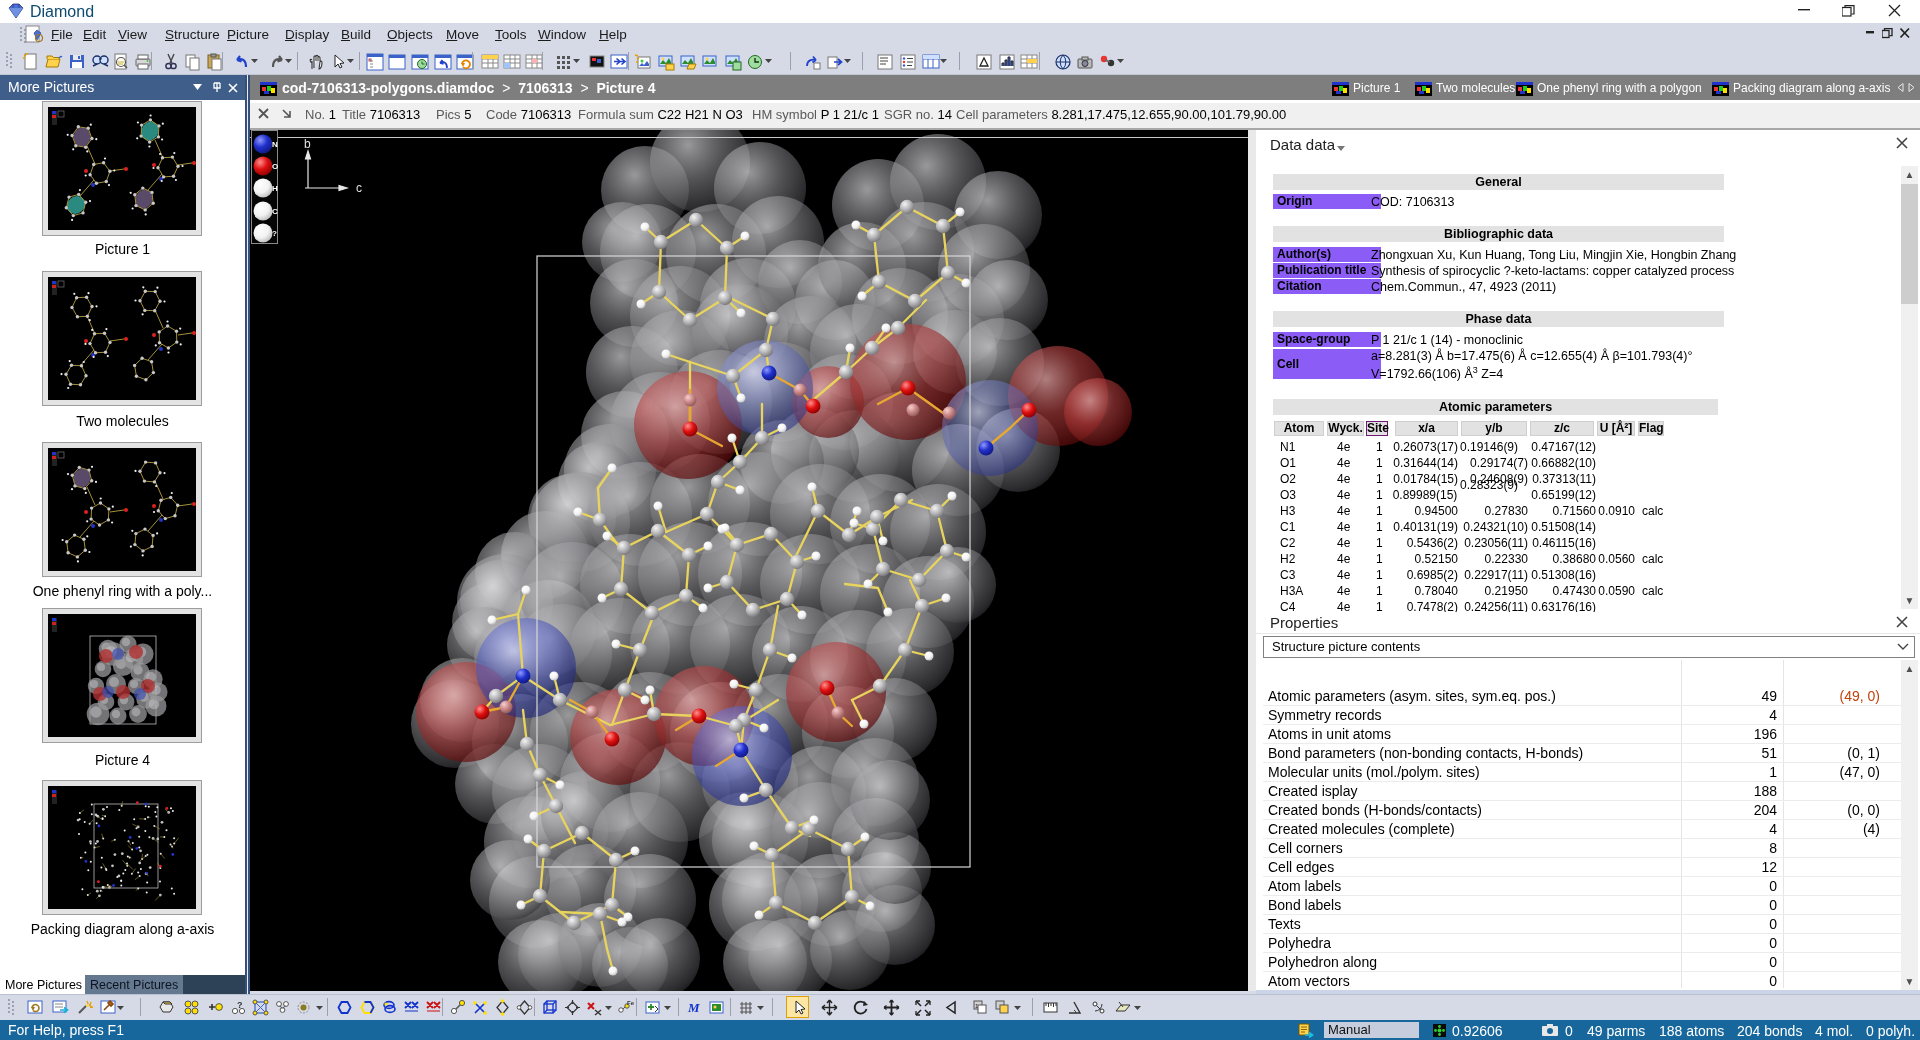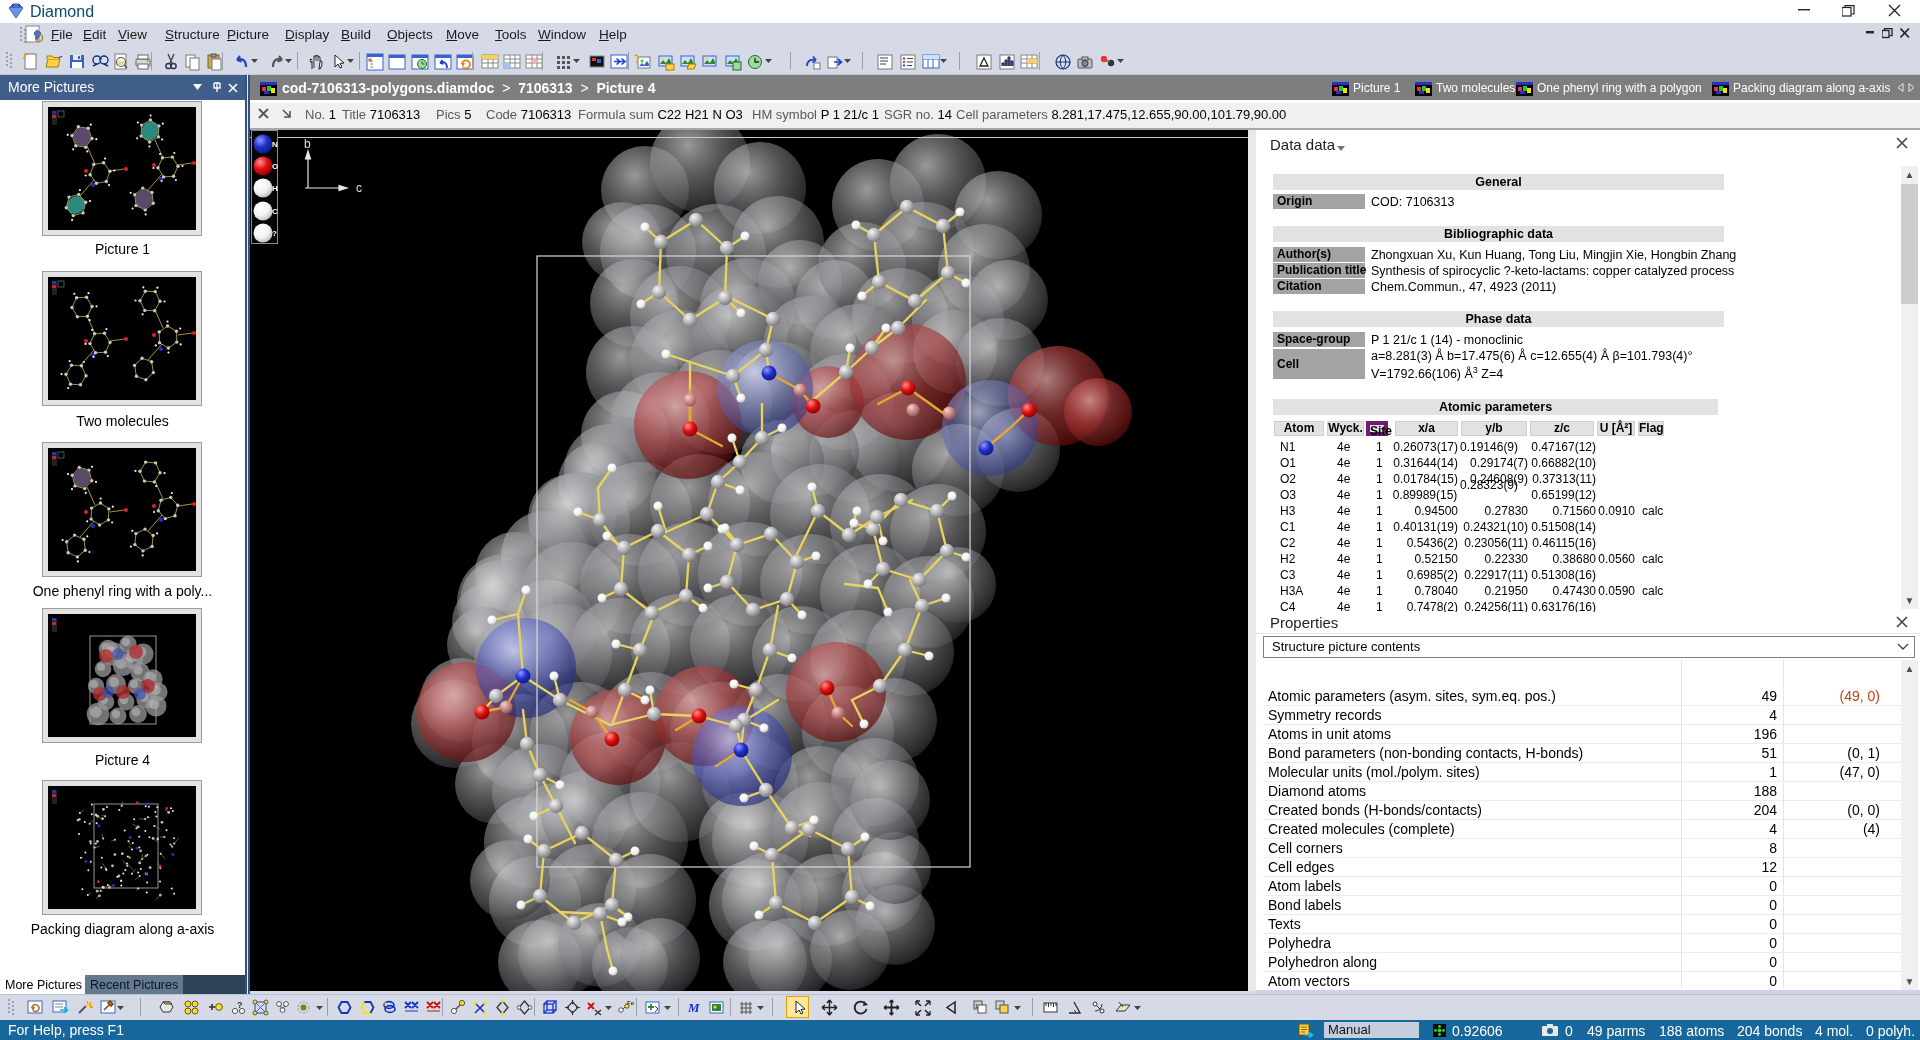--- a/index.html
+++ b/index.html
@@ -23,21 +23,21 @@
 #lptabs { left:0; top:975px; width:245px; height:22px; background:#2d4257; }
 .lptab { position:absolute; height:22px; font-size:12.5px; line-height:21px; padding:0 5px; }
 #docbar { left:250px; top:75px; width:1670px; height:25px; background:#7e7e7e; color:#ffffff; font-size:14px; }
 #infobar { left:250px; top:100px; width:1670px; height:30px; background:#f0f0f0; border-top:3px solid #ffffff; border-bottom:2px solid #a8a8a8; }
 .iblabel { color:#595959; }
 .ibval { color:#000000; }
 #viewport { left:250px; top:130px; width:998px; height:861px; background:#000000; }
 #vsplit { left:1248px; top:130px; width:8px; height:861px; background:#e9e9e9; }
 #rightcol { left:1256px; top:130px; width:664px; height:861px; background:#ffffff; }
 .secbar { position:absolute; left:17px; background:#e2e2e2; text-align:center; font-size:12.5px; font-weight:bold; color:#000; height:16px; line-height:16px; }
-.lblbox { position:absolute; left:17px; width:92px; background:#a3a3a3; font-size:12px; font-weight:bold; color:#000; padding-left:4px; white-space:nowrap; }
+.lblbox { position:absolute; left:17px; width:108px; background:#8b5cf6; font-size:12px; font-weight:bold; color:#000; padding-left:4px; white-space:nowrap; }
 .dsval { position:absolute; font-size:12.5px; color:#000; white-space:nowrap; }
 .dsrow { position:absolute; font-size:12px; color:#000; white-space:nowrap; }
 #props { left:1256px; top:612px; width:664px; height:379px; background:#ffffff; }
 #statusbar { left:0; top:1020px; width:1920px; height:20px; background:#17679c; color:#ffffff; font-size:14px; }
 #bottombar { left:0; top:994px; width:1920px; height:26px; background:#d6dae7; border-top:1px solid #b9c0d0; }
 .scroll { background:#f0f0f0; }
 .sarrow { position:absolute; width:17px; height:17px; background:#f0f0f0; color:#505050; font-size:10px; text-align:center; line-height:17px; }
 </style>
 </head>
 <body>
@@ -1585,21 +1585,21 @@
 <div class="dsval abs" style="left:1371px;top:280px">Chem.Commun., 47, 4923 (2011)</div>
 <div class="secbar abs" style="left:1273px;top:311px;width:451px">Phase data</div>
 <div class="lblbox abs" style="top:332px;height:15px;line-height:15px;left:1273px">Space-group</div>
 <div class="dsval abs" style="left:1371px;top:333px">P 1 21/c 1 (14) - monoclinic</div>
 <div class="lblbox abs" style="top:349px;height:30px;line-height:30px;left:1273px">Cell</div>
 <div class="dsval abs" style="left:1371px;top:349px">a=8.281(3) Å b=17.475(6) Å c=12.655(4) Å β=101.793(4)°</div>
 <div class="dsval abs" style="left:1371px;top:365px">V=1792.66(106) Å<sup style="font-size:9px">3</sup> Z=4</div>
 <div class="secbar abs" style="left:1273px;top:399px;width:445px">Atomic parameters</div>
 <div class="abs" style="left:1274px;top:421px;width:50px;height:15px;background:#e2e2e2;border:1px solid #cfcfcf;font-size:12px;font-weight:bold;text-align:center;line-height:13px;white-space:nowrap">Atom</div>
 <div class="abs" style="left:1327px;top:421px;width:37px;height:15px;background:#e2e2e2;border:1px solid #cfcfcf;font-size:12px;font-weight:bold;text-align:center;line-height:13px;white-space:nowrap">Wyck.</div>
-<div class="abs" style="left:1366px;top:421px;width:22px;height:15px;background:#e2e2e2;border:4px solid #701a75;font-size:12px;font-weight:bold;text-align:center;line-height:13px;white-space:nowrap">Site</div>
+<div class="abs" style="left:1366px;top:421px;width:22px;height:15px;background:#e2e2e2;border:1px solid #701a75;font-size:12px;font-weight:bold;text-align:center;line-height:13px;white-space:nowrap">Site</div>
 <div class="abs" style="left:1395px;top:421px;width:63px;height:15px;background:#e2e2e2;border:1px solid #cfcfcf;font-size:12px;font-weight:bold;text-align:center;line-height:13px;white-space:nowrap">x/a</div>
 <div class="abs" style="left:1461px;top:421px;width:66px;height:15px;background:#e2e2e2;border:1px solid #cfcfcf;font-size:12px;font-weight:bold;text-align:center;line-height:13px;white-space:nowrap">y/b</div>
 <div class="abs" style="left:1530px;top:421px;width:64px;height:15px;background:#e2e2e2;border:1px solid #cfcfcf;font-size:12px;font-weight:bold;text-align:center;line-height:13px;white-space:nowrap">z/c</div>
 <div class="abs" style="left:1597px;top:421px;width:38px;height:15px;background:#e2e2e2;border:1px solid #cfcfcf;font-size:12px;font-weight:bold;text-align:center;line-height:13px;white-space:nowrap">U [Å²]</div>
 <div class="abs" style="left:1638px;top:421px;width:26px;height:15px;background:#e2e2e2;border:1px solid #cfcfcf;font-size:12px;font-weight:bold;text-align:center;line-height:13px;white-space:nowrap">Flag</div>
 <div class="dsrow abs" style="left:1280px;top:440px">N1</div>
 <div class="dsrow abs" style="left:1337px;top:440px">4e</div>
 <div class="dsrow abs" style="left:1376px;top:440px">1</div>
 <div class="dsrow abs" style="left:1392px;top:440px;width:66px;text-align:right">0.26073(17)</div>
 <div class="dsrow abs" style="left:1460px;top:440px;width:68px;">0.19146(9)</div>
@@ -1698,21 +1698,21 @@
 <div class="abs" style="left:1681px;top:726px;width:96px;text-align:right;font-size:14px;color:#000">196</div>
 <div class="abs" style="left:1263px;top:743px;width:638px;height:1px;background:#ececec"></div>
 <div class="abs" style="left:1268px;top:745px;font-size:14px;color:#000">Bond parameters (non-bonding contacts, H-bonds)</div>
 <div class="abs" style="left:1681px;top:745px;width:96px;text-align:right;font-size:14px;color:#000">51</div>
 <div class="abs" style="left:1783px;top:745px;width:97px;text-align:right;font-size:14px;color:#000">(0, 1)</div>
 <div class="abs" style="left:1263px;top:762px;width:638px;height:1px;background:#ececec"></div>
 <div class="abs" style="left:1268px;top:764px;font-size:14px;color:#000">Molecular units (mol./polym. sites)</div>
 <div class="abs" style="left:1681px;top:764px;width:96px;text-align:right;font-size:14px;color:#000">1</div>
 <div class="abs" style="left:1783px;top:764px;width:97px;text-align:right;font-size:14px;color:#000">(47, 0)</div>
 <div class="abs" style="left:1263px;top:781px;width:638px;height:1px;background:#ececec"></div>
-<div class="abs" style="left:1268px;top:783px;font-size:14px;color:#000">Diamond atoms</div>
+<div class="abs" style="left:1268px;top:783px;font-size:14px;color:#000">Created isplay</div>
 <div class="abs" style="left:1681px;top:783px;width:96px;text-align:right;font-size:14px;color:#000">188</div>
 <div class="abs" style="left:1263px;top:800px;width:638px;height:1px;background:#ececec"></div>
 <div class="abs" style="left:1268px;top:802px;font-size:14px;color:#000">Created bonds (H-bonds/contacts)</div>
 <div class="abs" style="left:1681px;top:802px;width:96px;text-align:right;font-size:14px;color:#000">204</div>
 <div class="abs" style="left:1783px;top:802px;width:97px;text-align:right;font-size:14px;color:#000">(0, 0)</div>
 <div class="abs" style="left:1263px;top:819px;width:638px;height:1px;background:#ececec"></div>
 <div class="abs" style="left:1268px;top:821px;font-size:14px;color:#000">Created molecules (complete)</div>
 <div class="abs" style="left:1681px;top:821px;width:96px;text-align:right;font-size:14px;color:#000">4</div>
 <div class="abs" style="left:1783px;top:821px;width:97px;text-align:right;font-size:14px;color:#000">(4)</div>
 <div class="abs" style="left:1263px;top:838px;width:638px;height:1px;background:#ececec"></div>

